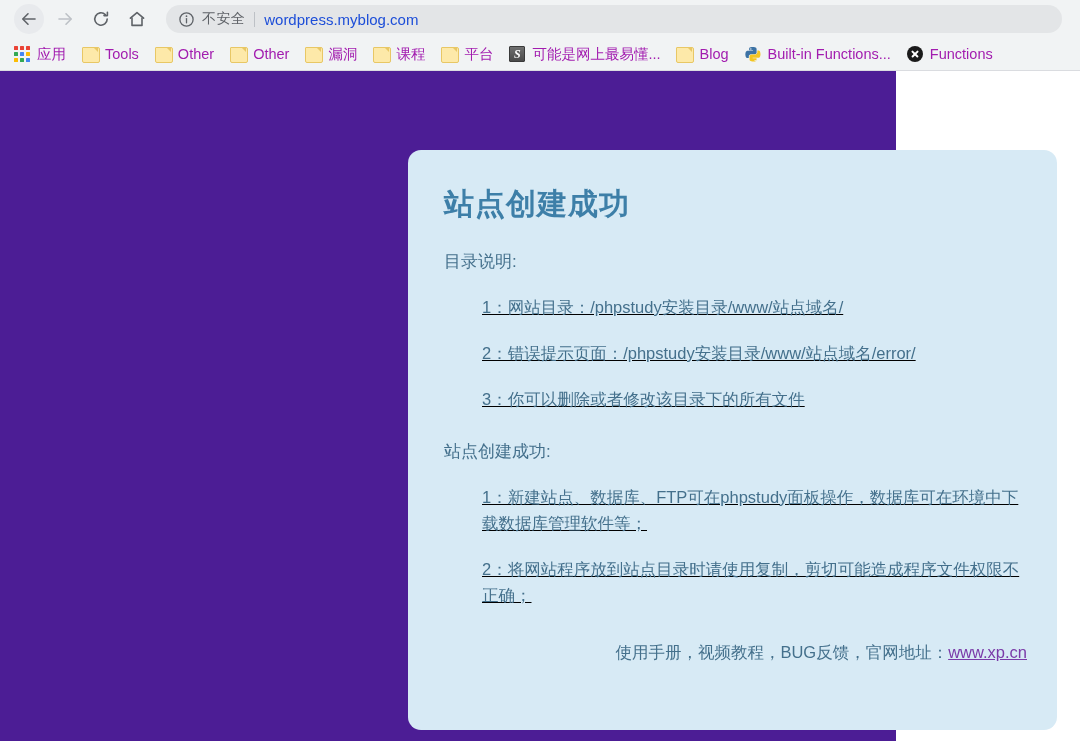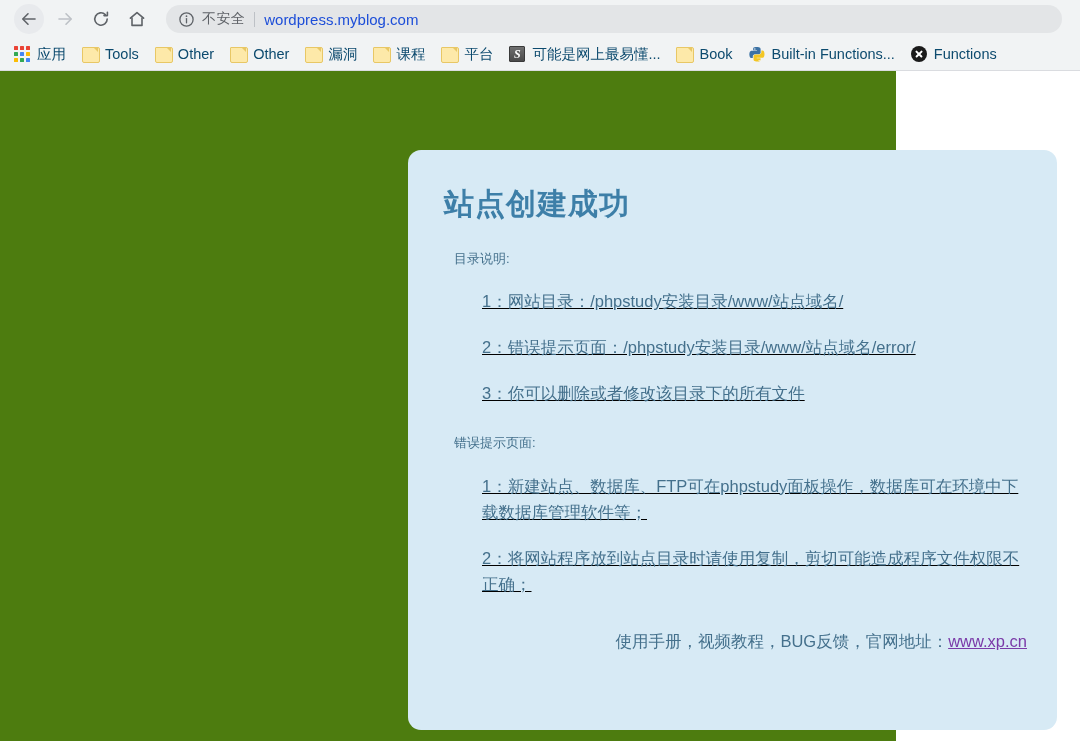--- a/index.html
+++ b/index.html
@@ -104,21 +104,21 @@
     align-items: center;
     height: 26px;
     padding: 0 8px;
     border-radius: 4px;
     cursor: pointer;
     flex: 0 0 auto;
   }
 
   .bm-label {
     font-size: 14.5px;
-    color: #0c4a6e;
+    color: #a21caf;
     margin-left: 7px;
     white-space: nowrap;
   }
 
   
   .fav {
     width: 16px;
     height: 16px;
     flex: 0 0 auto;
     display: block;
@@ -184,21 +184,21 @@
     background: #ffffff;
     border-radius: 1px;
   }
   .burp-ico::before { transform: translate(-50%,-50%) rotate(45deg); }
   .burp-ico::after  { transform: translate(-50%,-50%) rotate(-45deg); }
 
   
   .page-viewport {
     width: 896px;
     height: 670px;
-    background: #4d7c0f;
+    background: #4c1d95;
     position: relative;
   }
 
   .success-card {
     position: absolute;
     left: 408px;
     top: 79px;
     width: 649px;
     height: 580px;
     background: #d7eaf5;
@@ -210,23 +210,23 @@
   .card-title {
     font-size: 30px;
     font-weight: bold;
     color: #3d7fa8;
     letter-spacing: 1px;
     margin: 0 0 0 14px;
     line-height: 1.2;
   }
 
   .section-head {
-    font-size: 13px;
+    font-size: 17px;
     color: #44708c;
-    margin: 28px 0 0 24px;
+    margin: 28px 0 0 14px;
     line-height: 1.4;
   }
 
   .item-list { list-style: none; margin: 0; padding: 0; text-decoration: underline; }
 
   .item {
     font-size: 16.5px;
     color: #44708c;
     margin: 20px 0 0 52px;
     line-height: 1.58;
@@ -354,21 +354,21 @@
       <span class="bm-label">平台</span>
     </div>
 
     <div class="bookmark">
       <span class="s-ico">S</span>
       <span class="bm-label">可能是网上最易懂...</span>
     </div>
 
     <div class="bookmark">
       <span class="folder-ico"></span>
-      <span class="bm-label">Book</span>
+      <span class="bm-label">Blog</span>
     </div>
 
     <div class="bookmark">
       <span class="fav">
         <svg width="16" height="16" viewBox="0 0 32 32">
           <path d="M15.9 2c-1.9 0-3.6.2-4.9.5-2.3.5-2.7 1.6-2.7 3.6v2.6h7.8v1H5.6c-2 0-3.8 1.2-4.4 3.5-.6 2.7-.7 4.3 0 7.1.5 2.1 1.7 3.6 3.7 3.6h2.7v-3.1c0-2.3 2-4.3 4.3-4.3h7.8c1.9 0 3.5-1.6 3.5-3.5V6.1c0-1.9-1.6-3.3-3.5-3.6-1.2-.2-2.5-.5-3.8-.5zm-4.2 2.4c.8 0 1.5.7 1.5 1.5s-.7 1.4-1.5 1.4-1.5-.6-1.5-1.4.7-1.5 1.5-1.5z" fill="#3c72a4"></path>
           <path d="M24.7 9.7v3c0 2.4-2 4.4-4.3 4.4h-7.8c-1.9 0-3.5 1.6-3.5 3.5v6.5c0 1.9 1.6 3 3.5 3.5 2.2.7 4.4.8 7 0 1.8-.5 3.5-1.6 3.5-3.5v-2.6h-7.8v-1h11.7c2 0 2.8-1.4 3.5-3.6.7-2.2.7-4.4 0-7.1-.5-2.1-1.5-3.6-3.5-3.6h-2.3zm-4.4 18.3c.8 0 1.5.6 1.5 1.4s-.7 1.5-1.5 1.5-1.5-.7-1.5-1.5.7-1.4 1.5-1.4z" fill="#f3c623"></path>
         </svg>
       </span>
       <span class="bm-label">Built-in Functions...</span>
@@ -388,21 +388,21 @@
 
     <h1 class="card-title">站点创建成功</h1>
 
     <div class="section-head">目录说明:</div>
     <ul class="item-list">
       <li class="item">1：网站目录：/phpstudy安装目录/www/站点域名/</li>
       <li class="item">2：错误提示页面：/phpstudy安装目录/www/站点域名/error/</li>
       <li class="item">3：你可以删除或者修改该目录下的所有文件</li>
     </ul>
 
-    <div class="section-head">错误提示页面:</div>
+    <div class="section-head">站点创建成功:</div>
     <ul class="item-list">
       <li class="item wrap">1：新建站点、数据库、FTP可在phpstudy面板操作，数据库可在环境中下载数据库管理软件等；</li>
       <li class="item wrap">2：将网站程序放到站点目录时请使用复制，剪切可能造成程序文件权限不正确；</li>
     </ul>
 
     <div class="footer-line">
       <span>使用手册，视频教程，BUG反馈，官网地址：</span><a class="xp-link" href="#">www.xp.cn</a>
     </div>
 
   </div>

